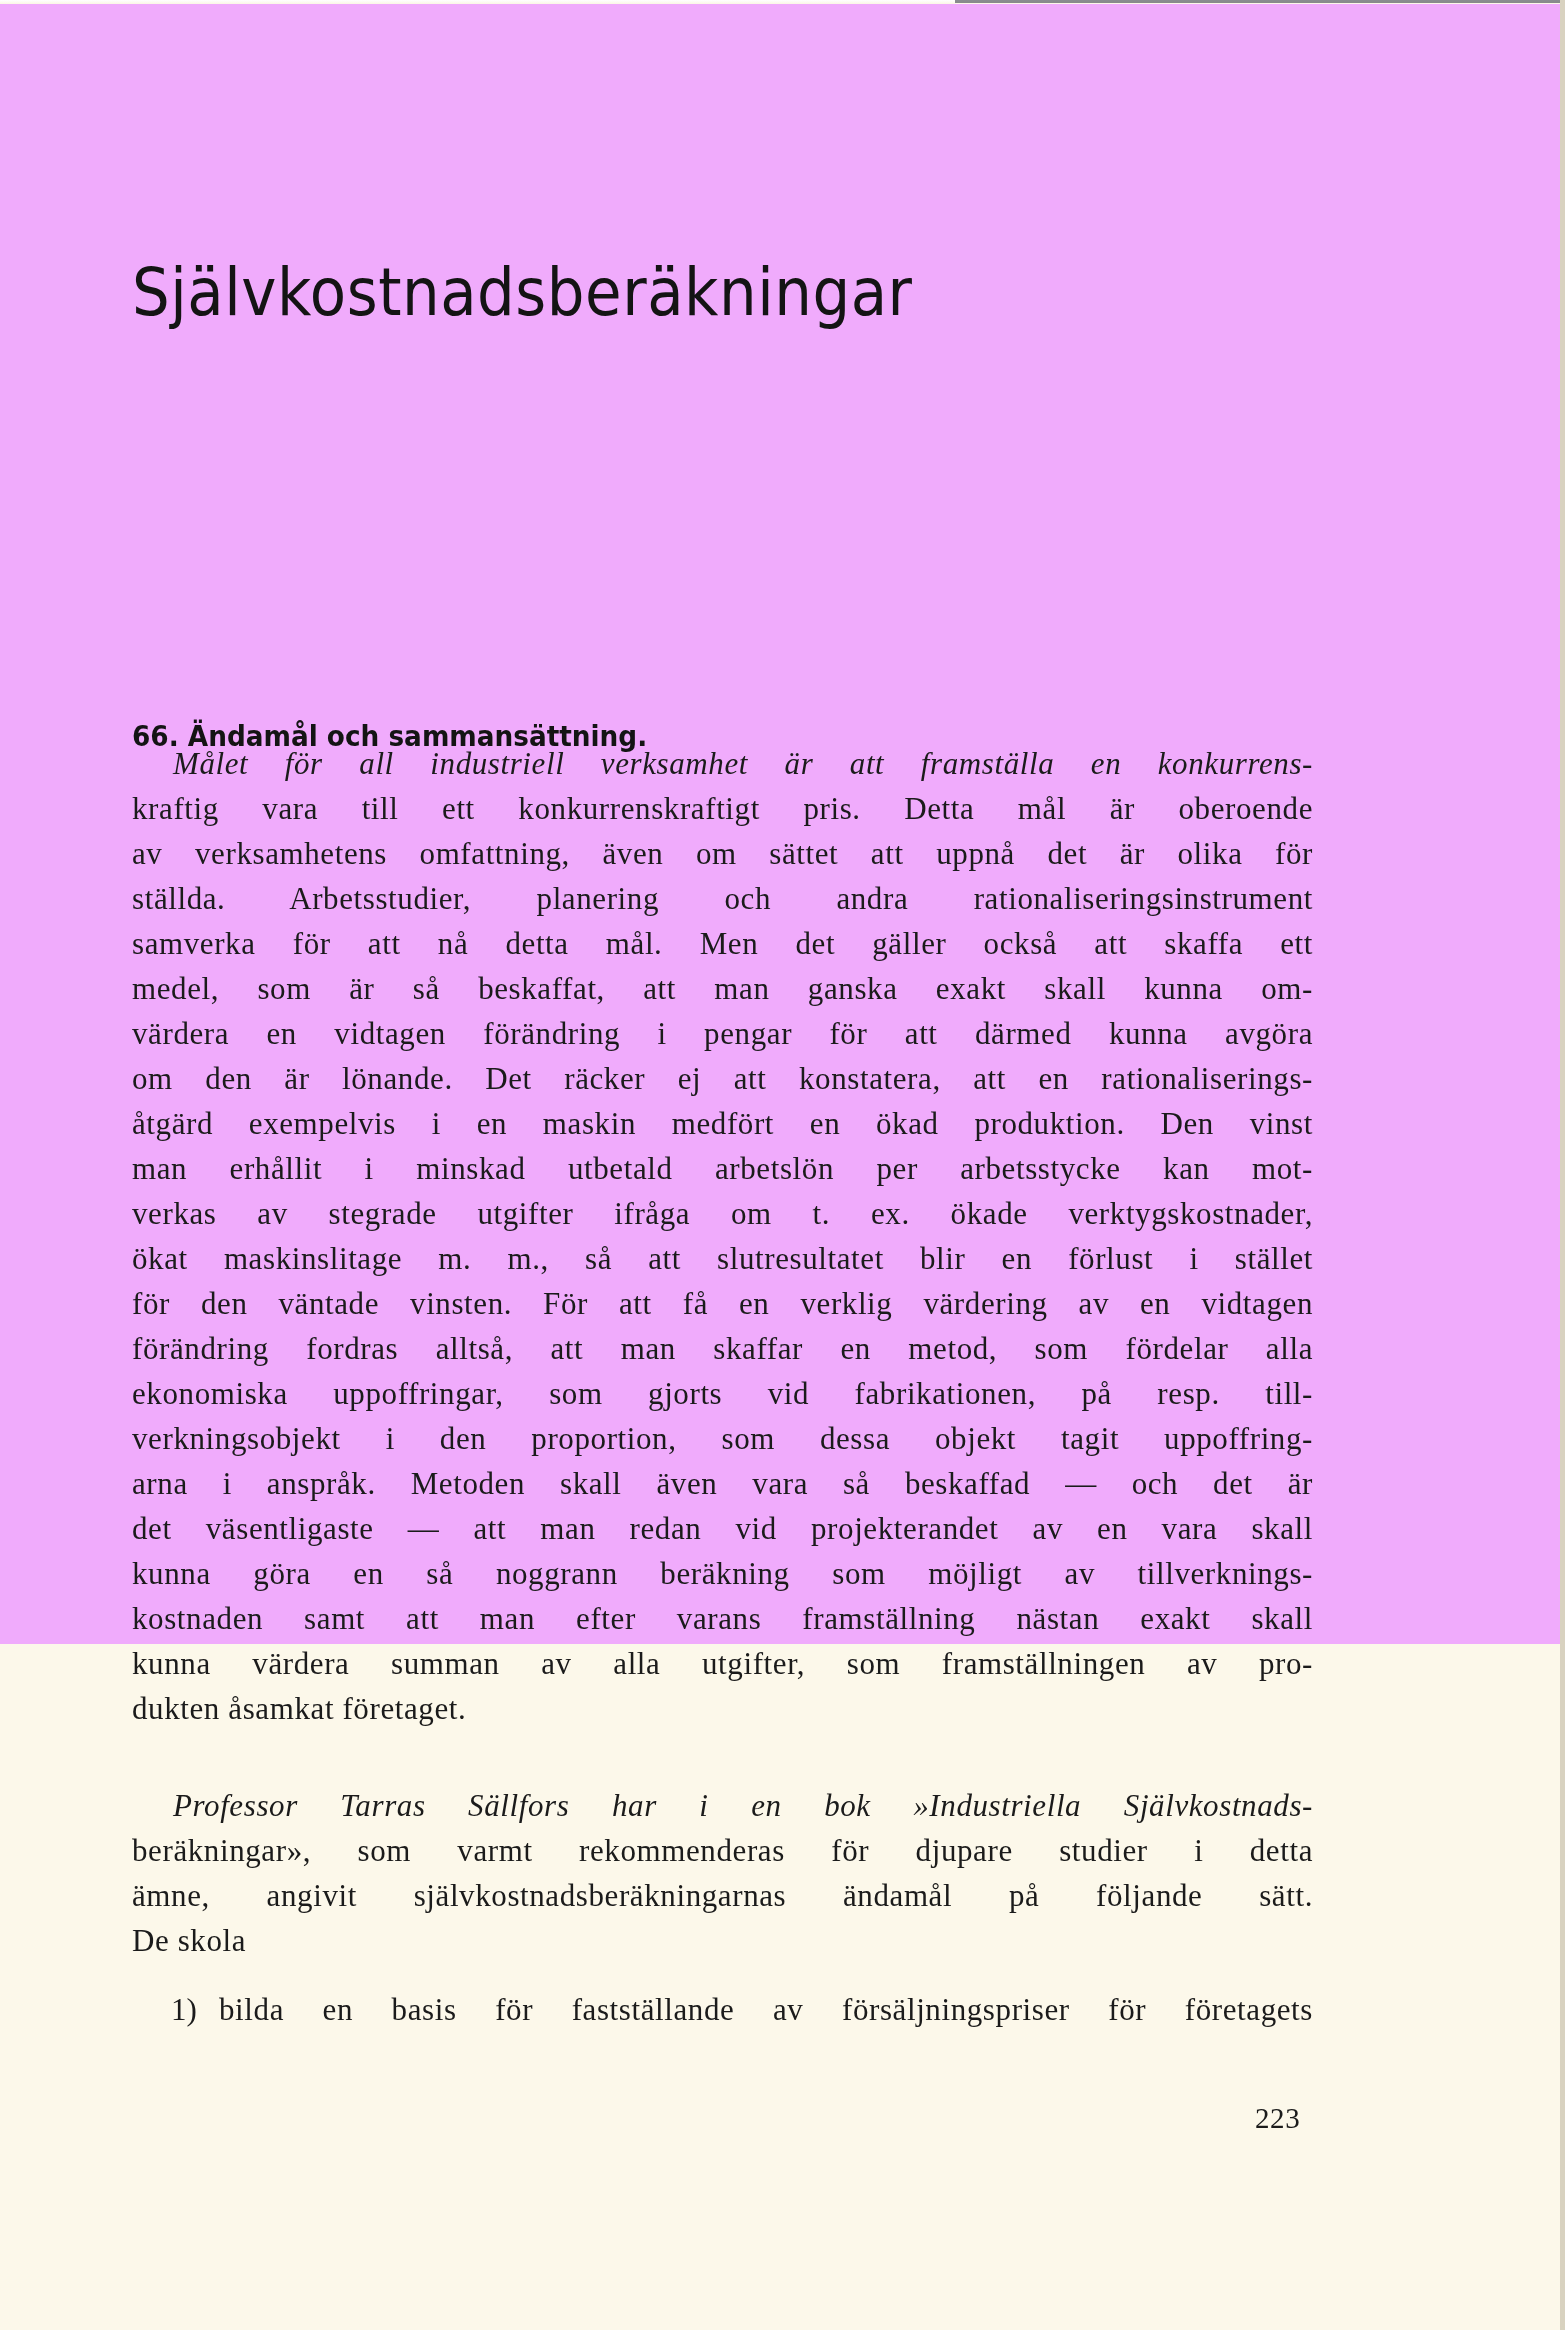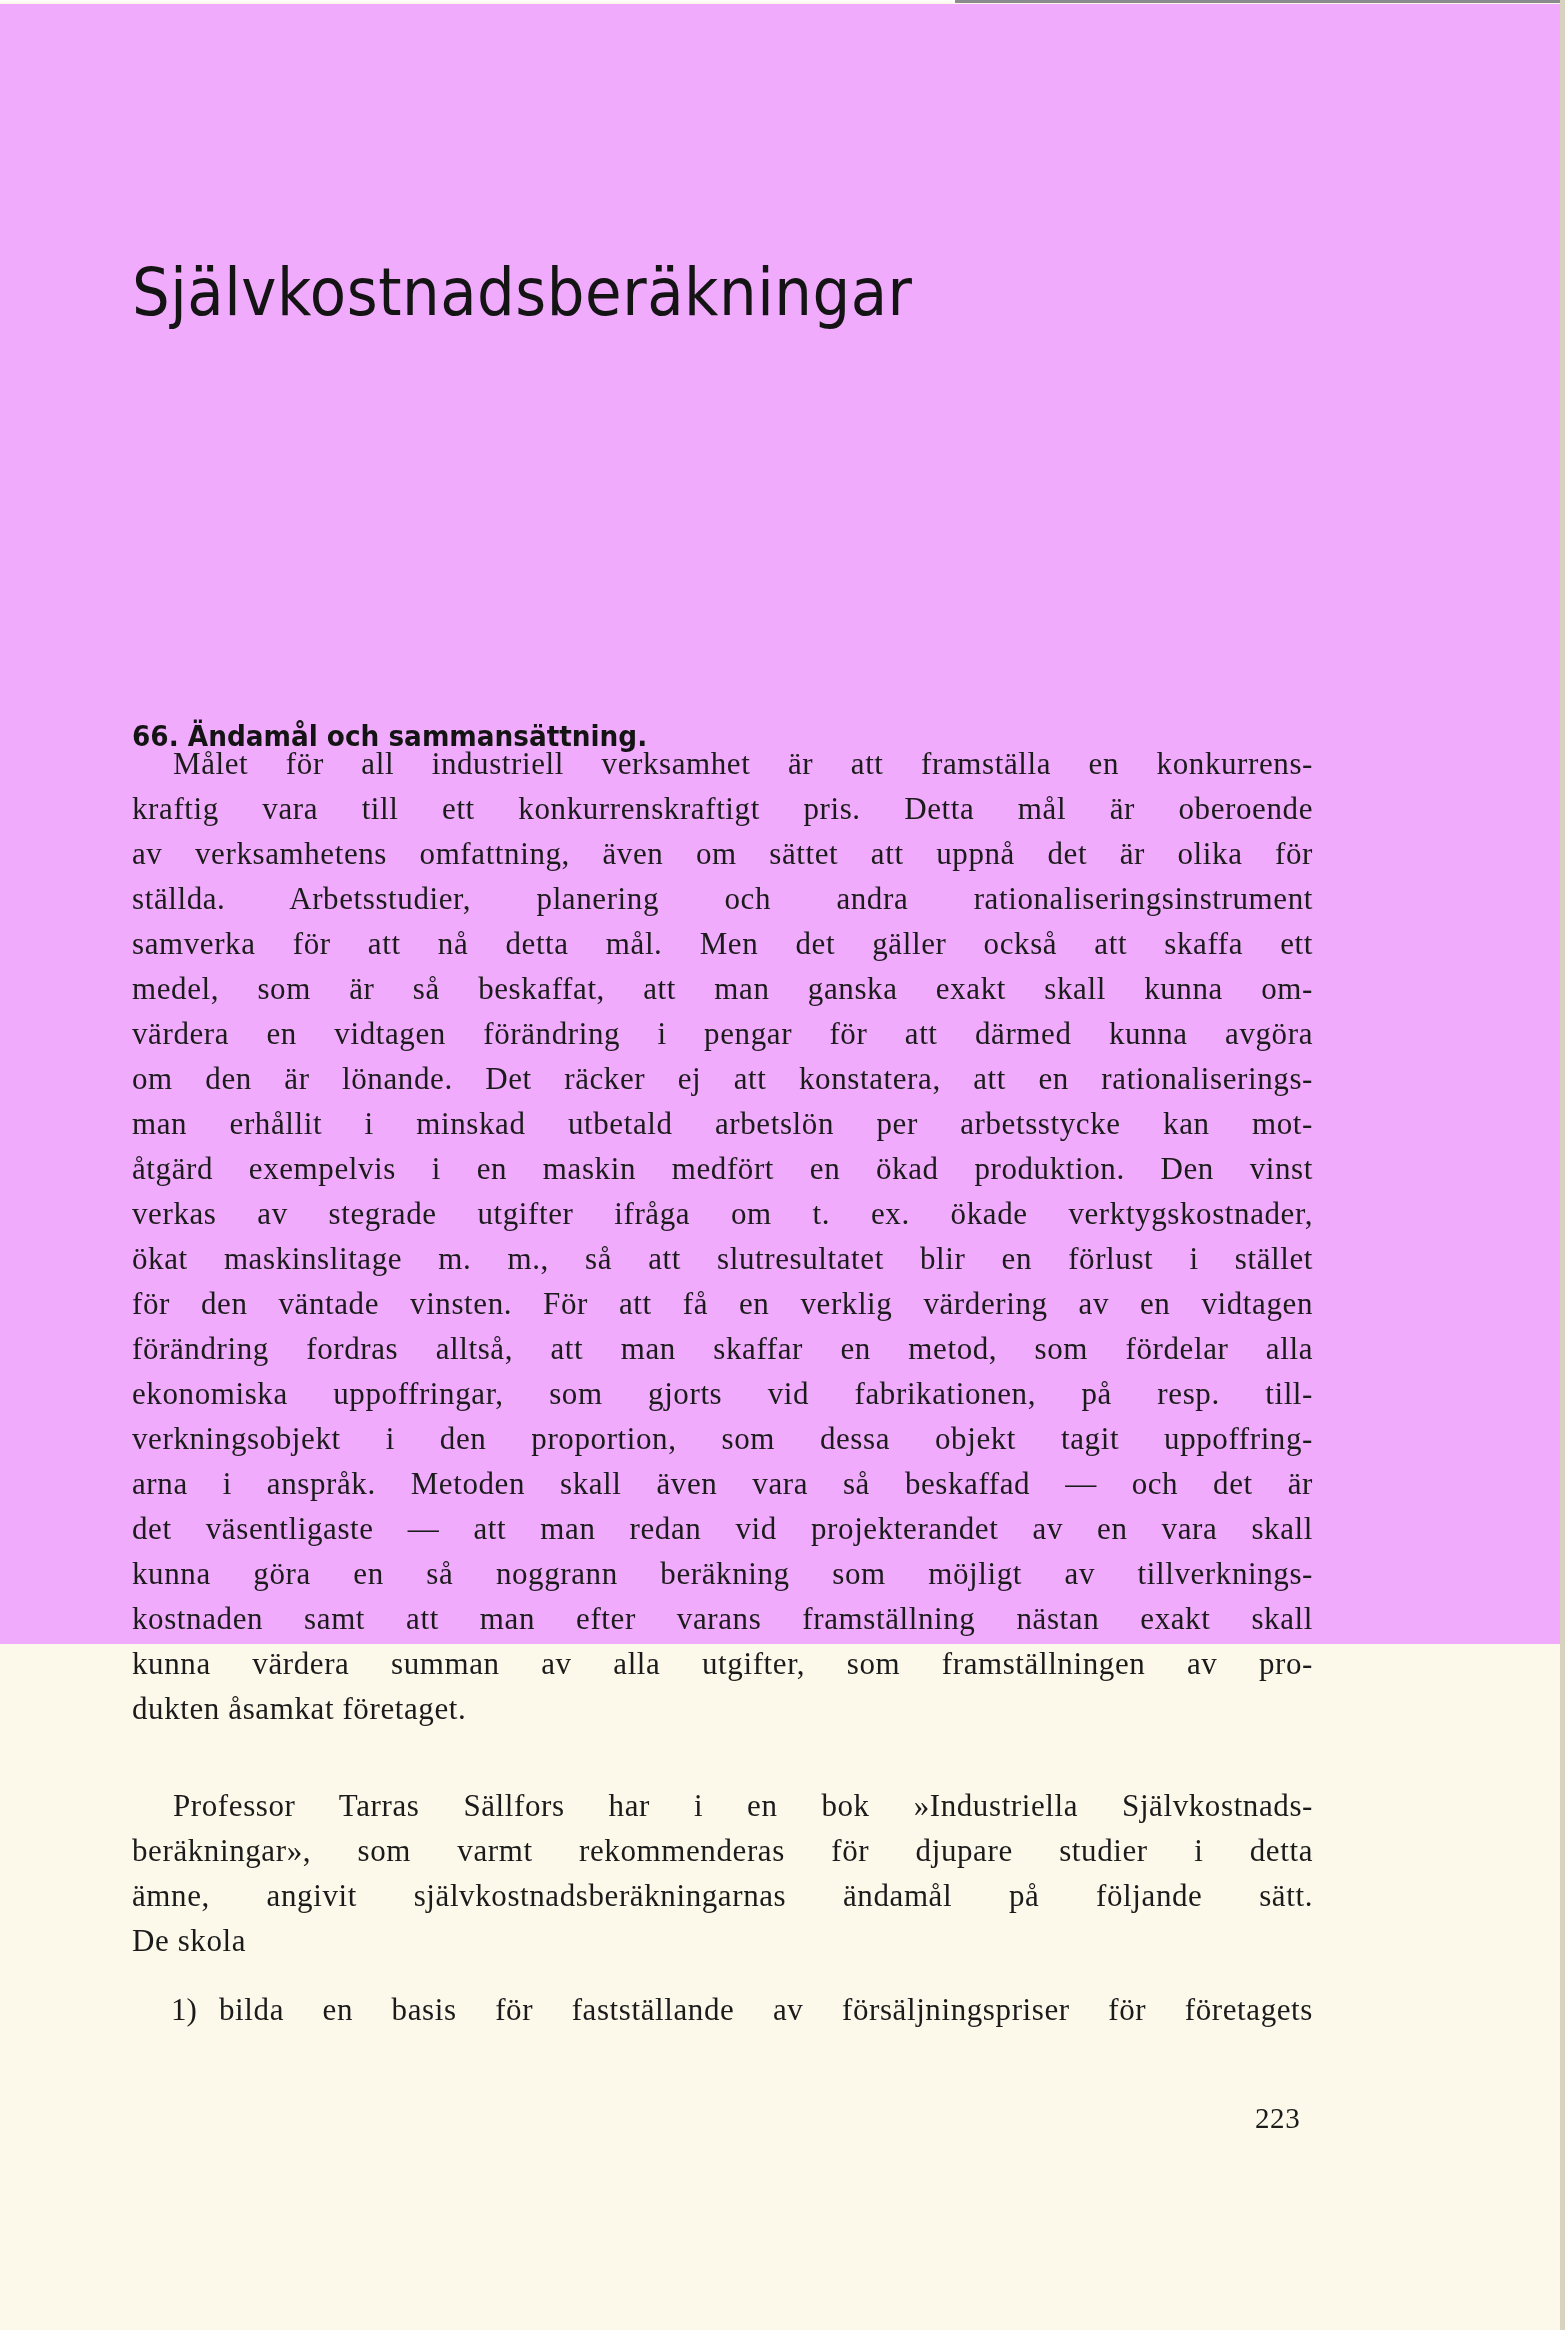--- a/index.html
+++ b/index.html
@@ -84,20 +84,21 @@
       white-space: nowrap;
       text-align: justify;
       text-align-last: justify;
       letter-spacing: 0.6px;
     }
     .line.last {
       text-align-last: left;
     }
     .indent {
       padding-left: 41px;
+      font-style: italic;
     }
     .para1 { top: 741px; }
     .para2 { top: 1783px; }
     .list {
       position: absolute;
       left: 132px;
       top: 1987px;
       width: 1181px;
       font-family: "Liberation Serif", serif;
       font-size: 31px;
@@ -137,22 +138,22 @@
 
   <div class="body-text para1">
     <span class="line indent">Målet för all industriell verksamhet är att framställa en konkurrens-</span>
     <span class="line">kraftig vara till ett konkurrenskraftigt pris. Detta mål är oberoende</span>
     <span class="line">av verksamhetens omfattning, även om sättet att uppnå det är olika för</span>
     <span class="line">ställda. Arbetsstudier, planering och andra rationaliseringsinstrument</span>
     <span class="line">samverka för att nå detta mål. Men det gäller också att skaffa ett</span>
     <span class="line">medel, som är så beskaffat, att man ganska exakt skall kunna om-</span>
     <span class="line">värdera en vidtagen förändring i pengar för att därmed kunna avgöra</span>
     <span class="line">om den är lönande. Det räcker ej att konstatera, att en rationaliserings-</span>
+    <span class="line">åtgärd exempelvis i en maskin medfört en ökad produktion. Den vinst</span>
     <span class="line">man erhållit i minskad utbetald arbetslön per arbetsstycke kan mot-</span>
-    <span class="line">åtgärd exempelvis i en maskin medfört en ökad produktion. Den vinst</span>
     <span class="line">verkas av stegrade utgifter ifråga om t. ex. ökade verktygskostnader,</span>
     <span class="line">ökat maskinslitage m. m., så att slutresultatet blir en förlust i stället</span>
     <span class="line">för den väntade vinsten. För att få en verklig värdering av en vidtagen</span>
     <span class="line">förändring fordras alltså, att man skaffar en metod, som fördelar alla</span>
     <span class="line">ekonomiska uppoffringar, som gjorts vid fabrikationen, på resp. till-</span>
     <span class="line">verkningsobjekt i den proportion, som dessa objekt tagit uppoffring-</span>
     <span class="line">arna i anspråk. Metoden skall även vara så beskaffad — och det är</span>
     <span class="line">det väsentligaste — att man redan vid projekterandet av en vara skall</span>
     <span class="line">kunna göra en så noggrann beräkning som möjligt av tillverknings-</span>
     <span class="line">kostnaden samt att man efter varans framställning nästan exakt skall</span>

